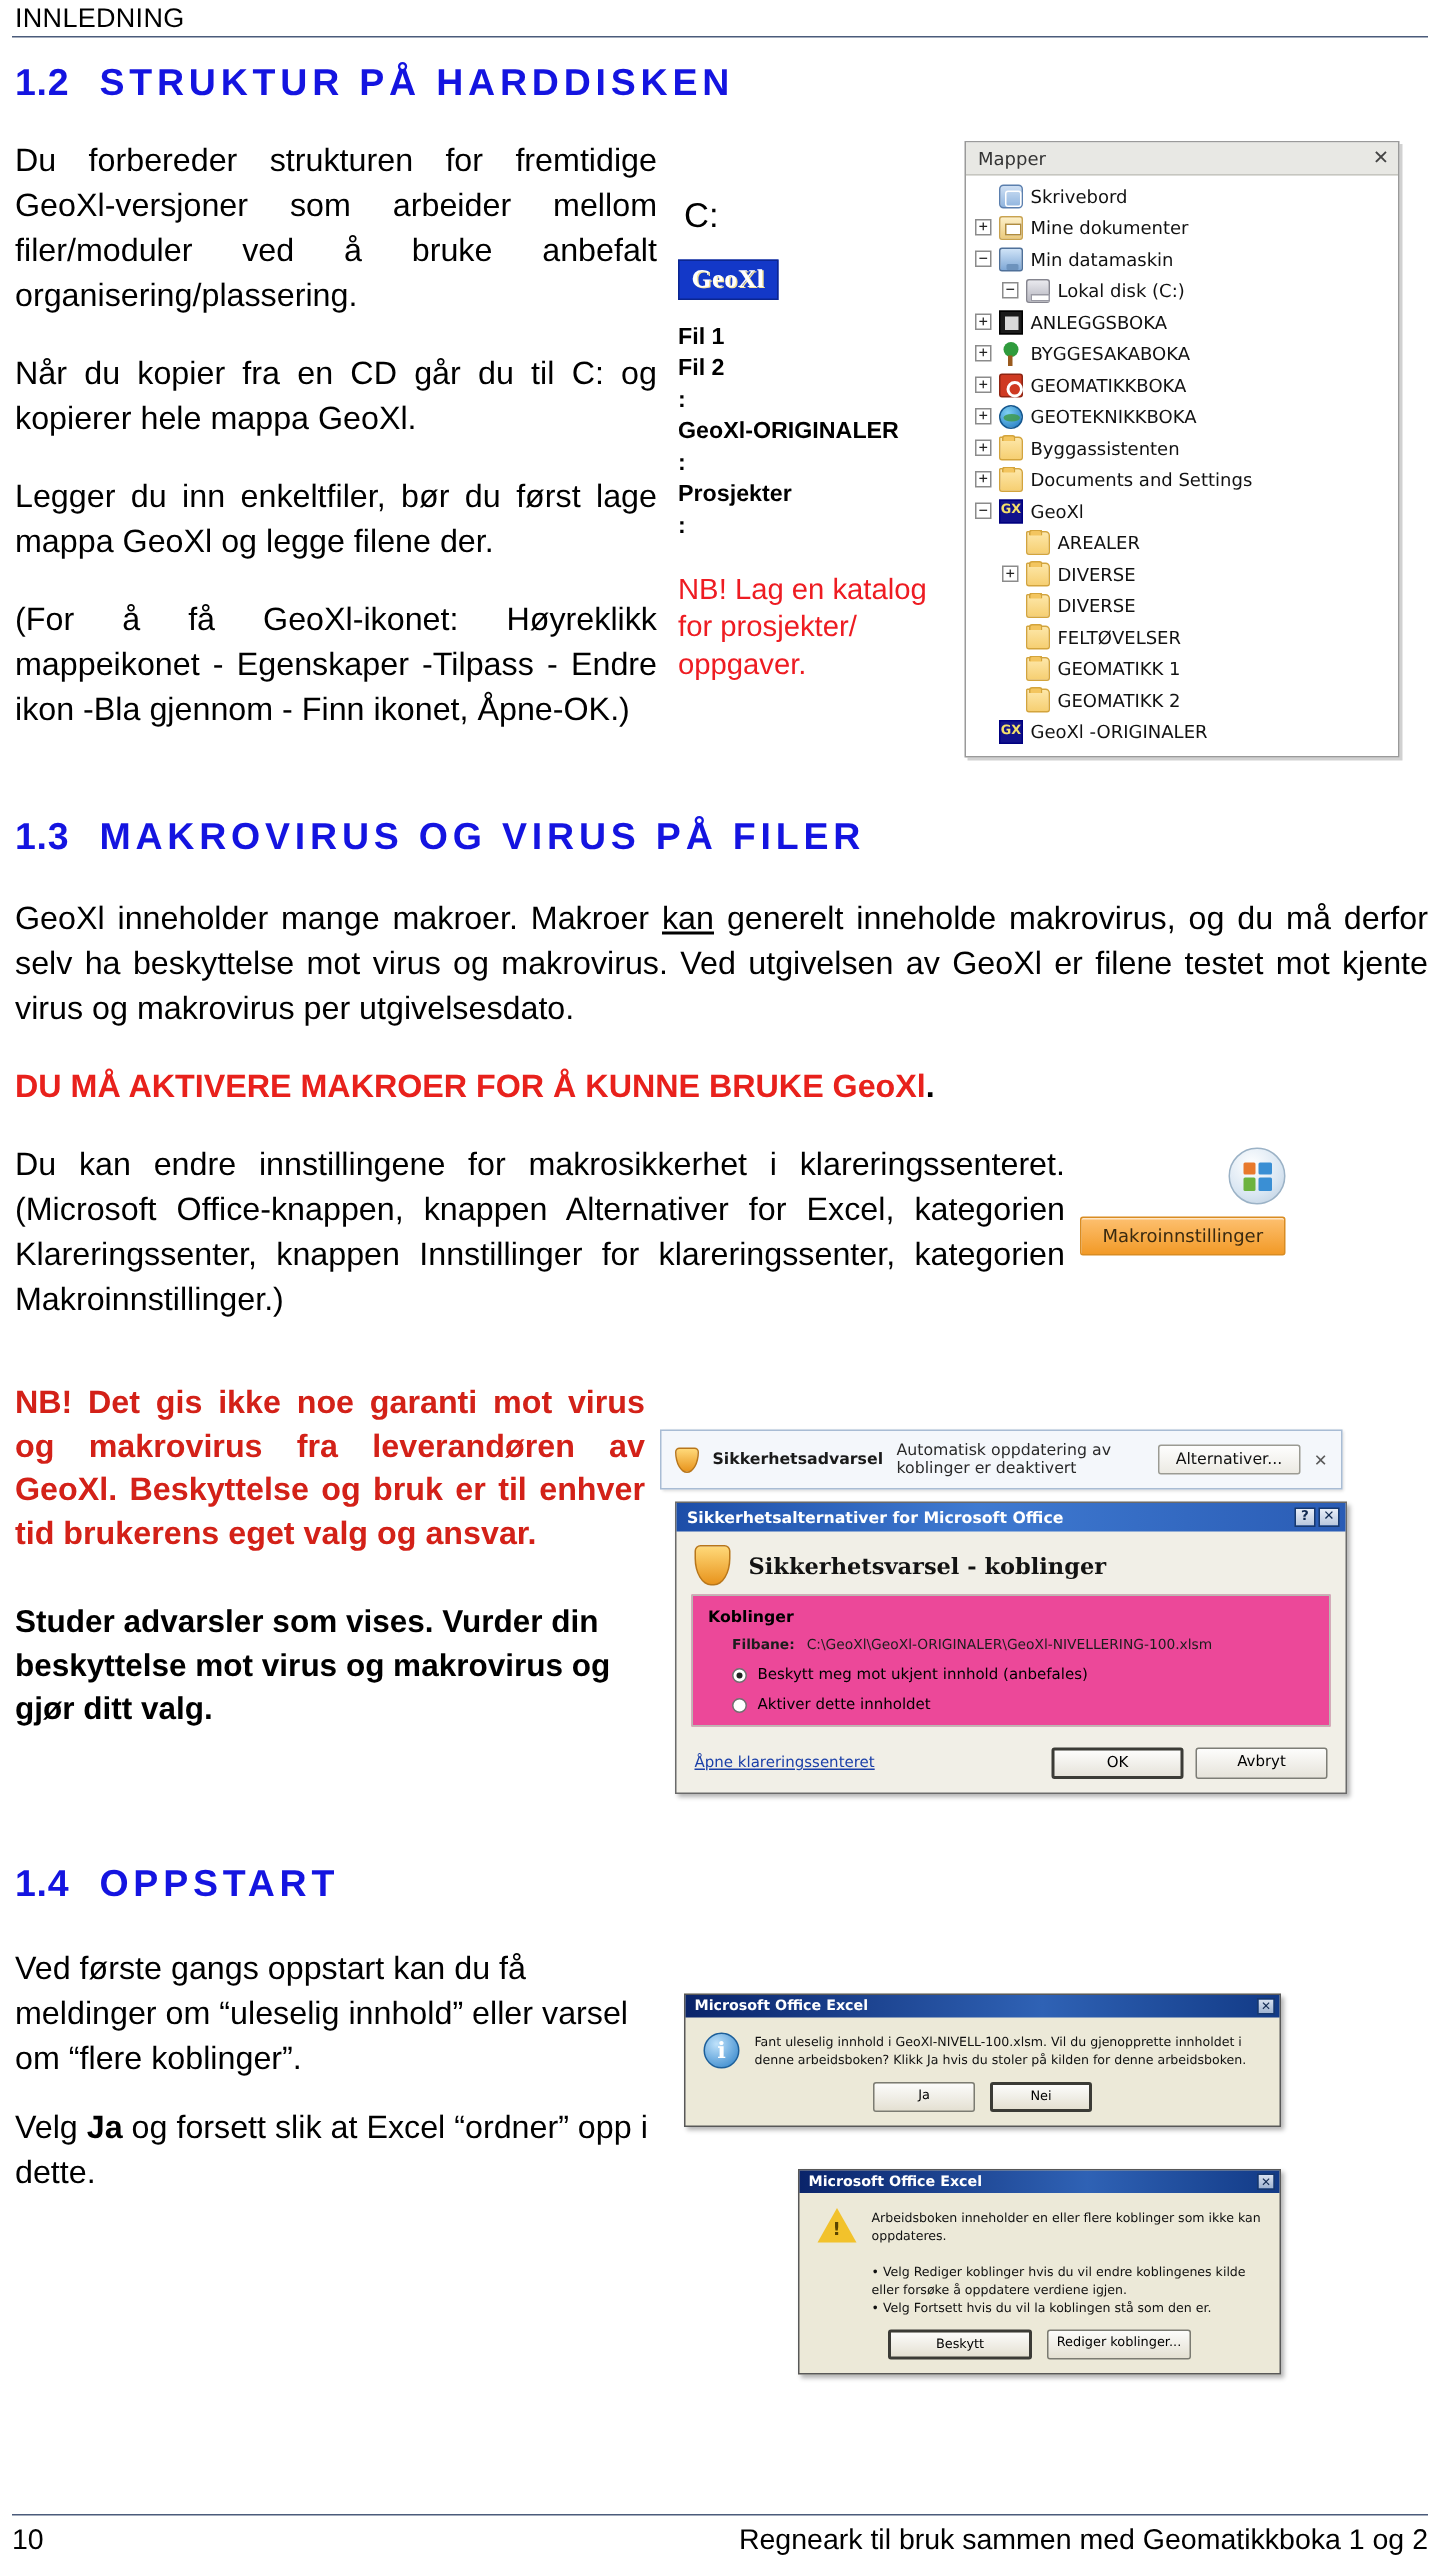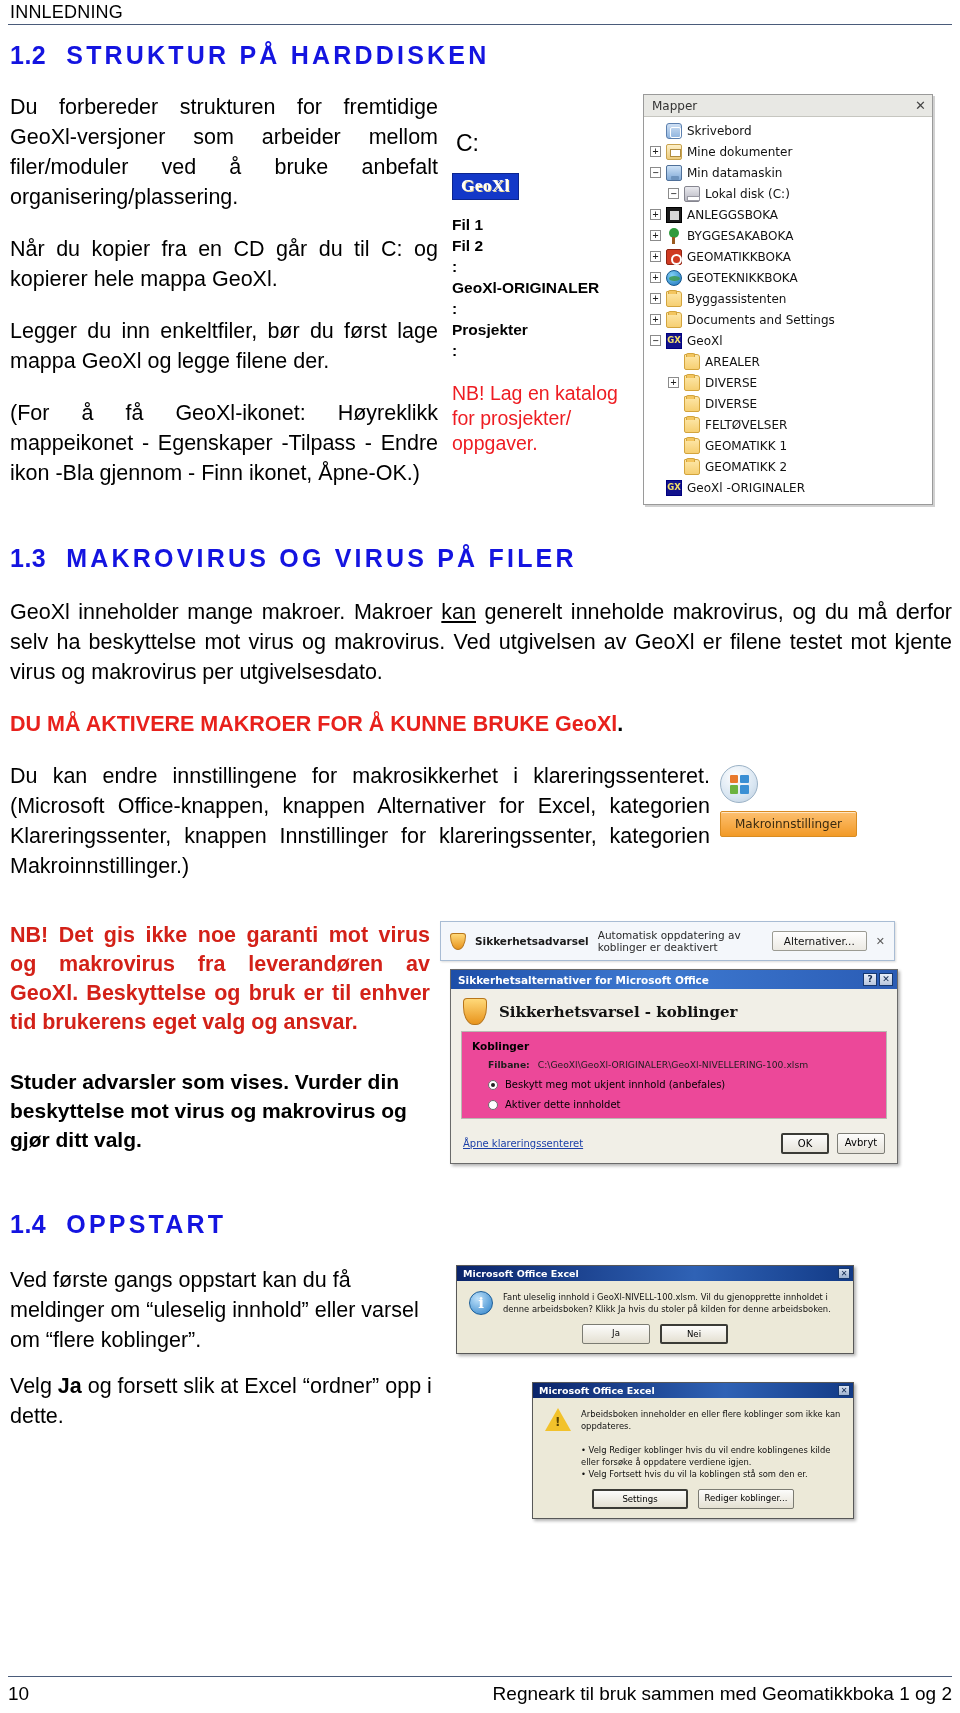--- a/index.html
+++ b/index.html
@@ -124,21 +124,21 @@
     font-size:12px;color:#3a2a10;font-family:"DejaVu Sans",sans-serif;
     box-shadow:0 1px 0 rgba(255,255,255,.6) inset;
   }
 
   
   .red-bold{color:#d32118;font-weight:bold;font-size:21.5px;line-height:29px;text-align:justify;}
   .black-bold{font-weight:bold;font-size:21px;line-height:29px;}
   .red-head{color:#e8211c;font-weight:bold;font-size:21.5px;}
 
   
-  .shot{font-family:"DejaVu Sans",sans-serif;}
+  .shot{font-family:"DejaVu Sans",sans-serif;margin-top:32px;}
   .warnbar{
     width:455px;border:1px solid #a8bcd4;background:#f4f7fb;
     display:flex;align-items:center;gap:9px;padding:7px 9px;
     box-shadow:1px 1px 2px rgba(0,0,0,.15);
   }
   .shield{
     width:16px;height:17px;flex:none;
     background:linear-gradient(#ffd979,#e8941d);
     border:1px solid #b8761a;
     border-radius:3px 3px 8px 8px/3px 3px 14px 14px;
@@ -180,21 +180,21 @@
   .dlg-file .k{font-weight:bold;}
   .radio-row{display:flex;align-items:center;gap:7px;font-size:10px;padding-left:16px;margin-top:9px;}
   .radio{width:10px;height:10px;border:1px solid #6f6f6f;border-radius:50%;background:#fff;flex:none;position:relative;}
   .radio.on:after{content:"";position:absolute;left:2px;top:2px;width:4px;height:4px;border-radius:50%;background:#222;}
   .u{text-decoration:underline;}
   .dlg-foot{display:flex;align-items:center;justify-content:space-between;padding:6px 12px 9px 12px;}
   .linklike{font-size:10px;color:#1b3fa8;text-decoration:underline;}
   .foot-btns{display:flex;gap:8px;}
   .btn-ok{
     font-size:10px;background:linear-gradient(#fdfdfc,#e6e3da);
-    border:1px solid #7d7d76;border-radius:2px;padding:3px 0;width:48px;text-align:center;
+    border:1px solid #7d7d76;border-radius:2px;padding:3px 0;width:88px;text-align:center;
   }
   .btn-ok.def{border:2px solid #3b3b36;}
 
   .xdlg{border:1px solid #585858;background:#ece9d8;box-shadow:2px 2px 3px rgba(0,0,0,.3);}
   .xdlg-tb{
     display:flex;align-items:center;justify-content:space-between;
     background:linear-gradient(90deg,#0a246a,#2f62b5 60%,#123a86);
     color:#fff;font-size:9.5px;font-weight:bold;padding:2px 3px 2px 6px;
   }
   .xdlg-tb .x{
@@ -377,21 +377,21 @@
 
   <div class="body-txt" style="margin-top:24px;padding-left:2px;">
     <p><span>GeoXl inneholder mange makroer. Makroer </span><span class="u">kan</span><span> generelt inneholde makrovirus, og du må derfor selv ha beskyttelse mot virus og makrovirus. Ved utgivelsen av GeoXl er filene testet mot kjente virus og makrovirus per utgivelsesdato.</span></p>
     <p style="text-align:left;"><span class="red-head">DU MÅ AKTIVERE MAKROER FOR Å KUNNE BRUKE GeoXl</span><span style="font-weight:bold;">.</span></p>
   </div>
 
   <div style="display:flex;align-items:flex-start;padding-left:2px;">
     <div class="body-txt" style="width:700px;">
       <p>Du kan endre innstillingene for makrosikkerhet i klareringssenteret. (Microsoft Office-knappen, knappen Alternativer for Excel, kategorien Klareringssenter, knappen Innstillinger for klareringssenter, kategorien Makroinnstillinger.)</p>
     </div>
-    <div style="margin-left:10px;display:flex;flex-direction:column;align-items:flex-start;padding-top:4px;">
+    <div style="margin-left:10px;display:flex;flex-direction:column;align-items:flex-end;padding-top:4px;">
       <div class="office-orb">
         <div class="orb-grid">
             <i></i>
             <i></i>
             <i></i>
             <i></i>
           </div>
       </div>
       <div class="makro-btn">Makroinnstillinger</div>
     </div>
@@ -486,21 +486,21 @@
         </div>
         <div class="xdlg-body">
           <span class="i-warn"></span>
           <span class="xdlg-txt">
             <span>Arbeidsboken inneholder en eller flere koblinger som ikke kan oppdateres.</span><br><br>
             <span>• Velg Rediger koblinger hvis du vil endre koblingenes kilde eller forsøke å oppdatere verdiene igjen.</span><br>
             <span>• Velg Fortsett hvis du vil la koblingen stå som den er.</span>
           </span>
         </div>
         <div class="xdlg-btns">
-          <span class="xbtn wide def">Settings</span>
+          <span class="xbtn wide def">Beskytt</span>
           <span class="xbtn wide">Rediger koblinger...</span>
         </div>
       </div>
     </div>
   </div>
 
   <div style="position:absolute;left:8px;right:8px;bottom:10px;">
     <div class="rule-bot"></div>
     <div class="footer">
       <span>10</span>

